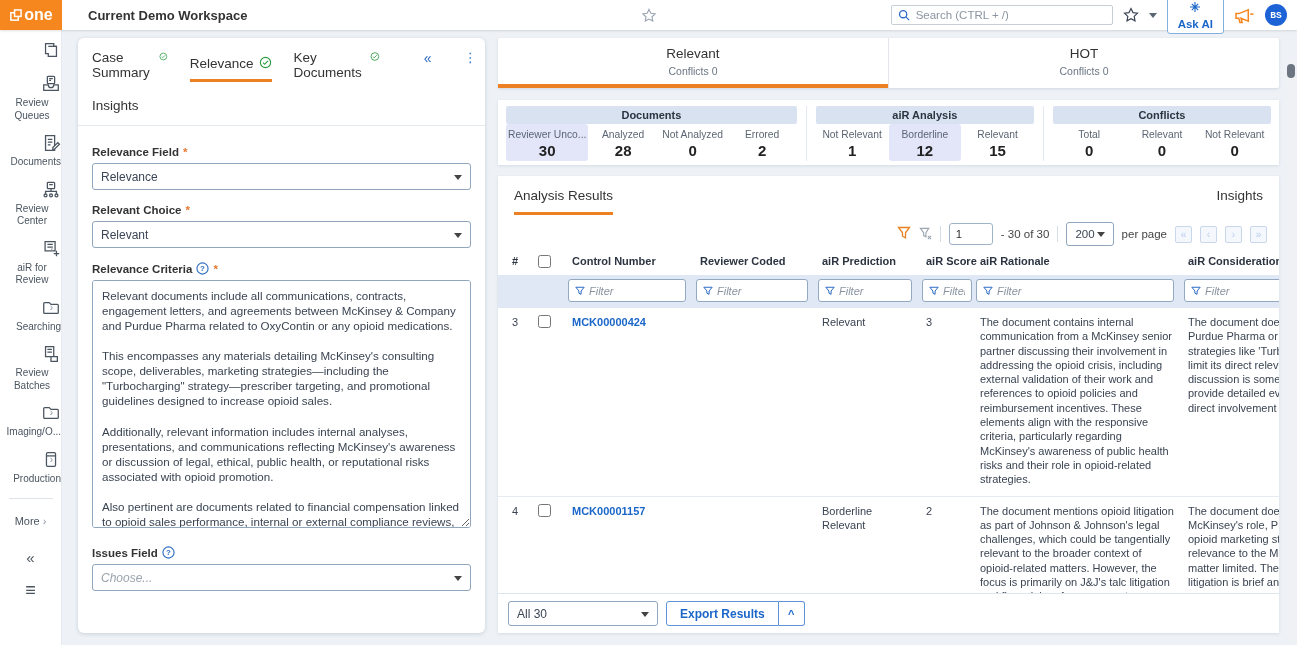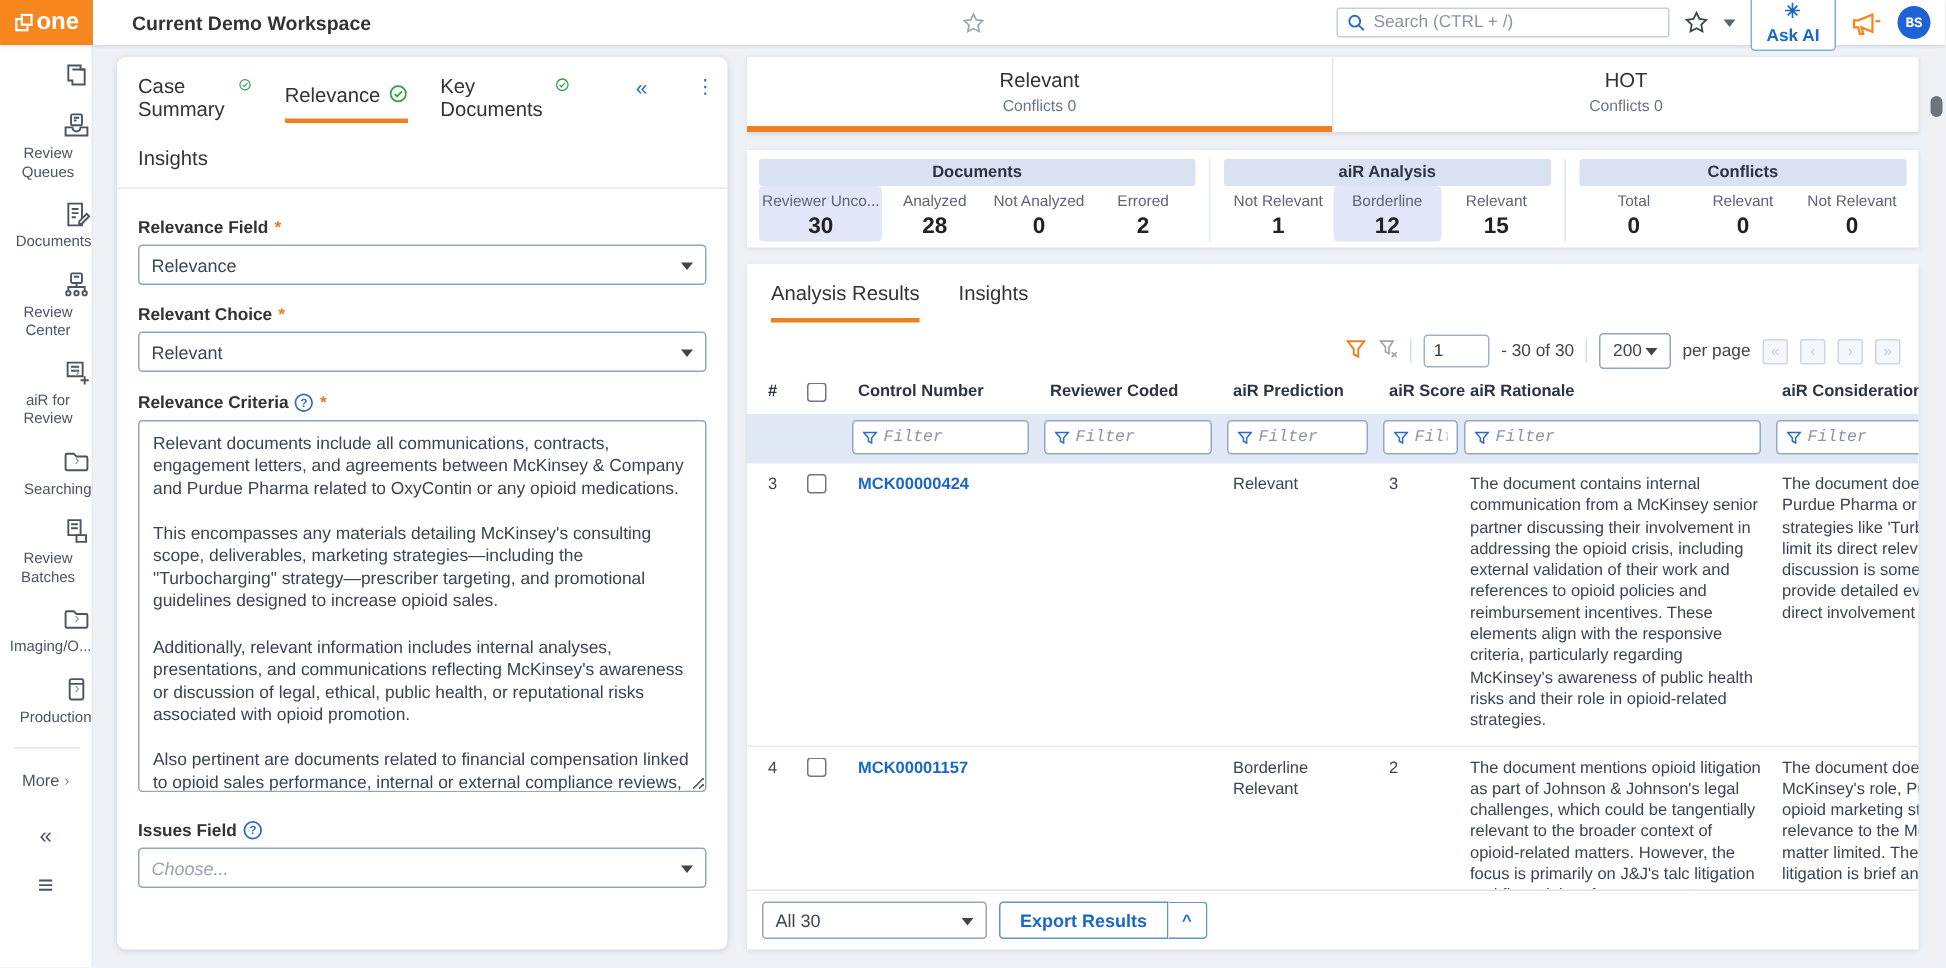--- a/index.html
+++ b/index.html
@@ -72,35 +72,35 @@
   .sgroup + .sgroup { border-left:1px solid #e4e9ef; margin-left:9px; padding-left:9px; }
   .sg-docs { flex:4; } .sg-air { flex:3; } .sg-conf { flex:3; }
   .sg-head { background:#d9e2f1; text-align:center; font-weight:bold; font-size:11px; color:#2b3440; padding:3px 0; border-radius:2px; }
   .sg-items { display:flex; flex:1; }
   .stat { flex:1; text-align:center; padding:5px 2px 2px; border-radius:3px; }
   .stat.hl { background:#e3e6f9; }
   .stat .lbl { font-size:10.3px; color:#5c6673; white-space:nowrap; overflow:hidden; text-overflow:ellipsis; }
   .stat .val { font-size:15px; font-weight:bold; color:#222; margin-top:2px; }
 
   .results-card { background:#fff; margin-top:11px; flex:1; display:flex; flex-direction:column; box-shadow:0 1px 3px rgba(40,60,90,.12); min-height:0; overflow:hidden; }
-  .r-tabs { display:flex; gap:26px; padding:12px 16px 0; }
+  .r-tabs { display:flex; gap:26px; padding:12px 16px 0;justify-content:space-between; }
   .r-tab { font-size:13.5px; color:#333; padding-bottom:9px; cursor:pointer; }
   .r-tab.active { border-bottom:3px solid #ED8022; }
   .pag { display:flex; justify-content:flex-end; align-items:center; gap:8px; padding:7px 12px 6px; font-size:11.5px; color:#444; }
   .pag .vdiv { width:1px; height:16px; background:#d7dde5; }
   .pag input { width:44px; height:22px; border:1px solid #9fb3c8; border-radius:3px; text-align:left; padding:0 6px; font-size:11.5px; color:#333; font-family:inherit; }
   .pag .mini-select { height:24px; padding:0 18px 0 8px; font-size:11.5px; }
   .navbtn { width:17px; height:17px; border:1px solid #c9d7ec; background:#f4f8fd; color:#b9cdea; border-radius:2px; font-size:10px; display:flex; align-items:center; justify-content:center; cursor:default; }
   .funnel-orange { color:#ED8022; } .funnel-gray { color:#9aa5b1; }
 
   .grid { display:grid; grid-template-columns:26px 34px 128px 122px 104px 54px 208px 200px; }
   .thead { padding:0 0 0 8px; }
   .th { font-weight:bold; font-size:11px; color:#2b3440; padding:3px 6px 5px; white-space:nowrap; }
   .filterrow { background:#dfe8f4; padding:4px 0 6px 8px; }
-  .fbox { display:flex; align-items:center; gap:4px; background:#fff; border:1px solid #93a9c1; border-radius:3px; height:23px; padding:0 6px; margin:0 8px 0 2px;font-family:Liberation Mono, monospace; }
+  .fbox { display:flex; align-items:center; gap:4px; background:#fff; border:1px solid #93a9c1; border-radius:3px; height:23px; padding:0 6px; margin:0 8px 0 2px; }
   .fbox svg { flex:0 0 10px; }
   .fbox input { border:none; outline:none; width:100%; font-size:11px; font-style:italic; color:#333; font-family:inherit; background:transparent; }
   .fbox input::placeholder { color:#8b95a1; font-style:italic; }
   .rows { flex:1; overflow:hidden; }
   .trow { padding:7px 0 9px 8px; border-bottom:1px solid #e6ebf1; font-size:11px; color:#3a4452; }
   .td { padding:0 6px; line-height:1.3; }
   .link { color:#1a66c9; font-weight:bold; cursor:pointer; }
   .consid { white-space:pre-line; }
   .cb { width:13px; height:13px; accent-color:#fff; }
 

